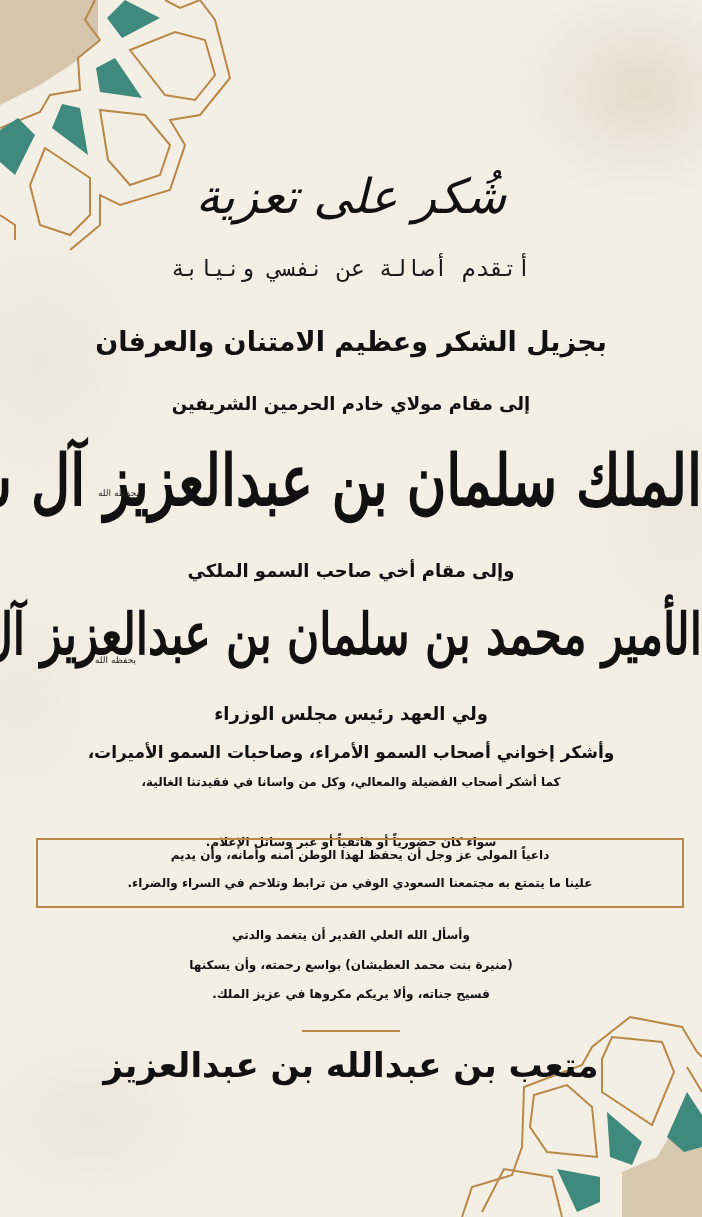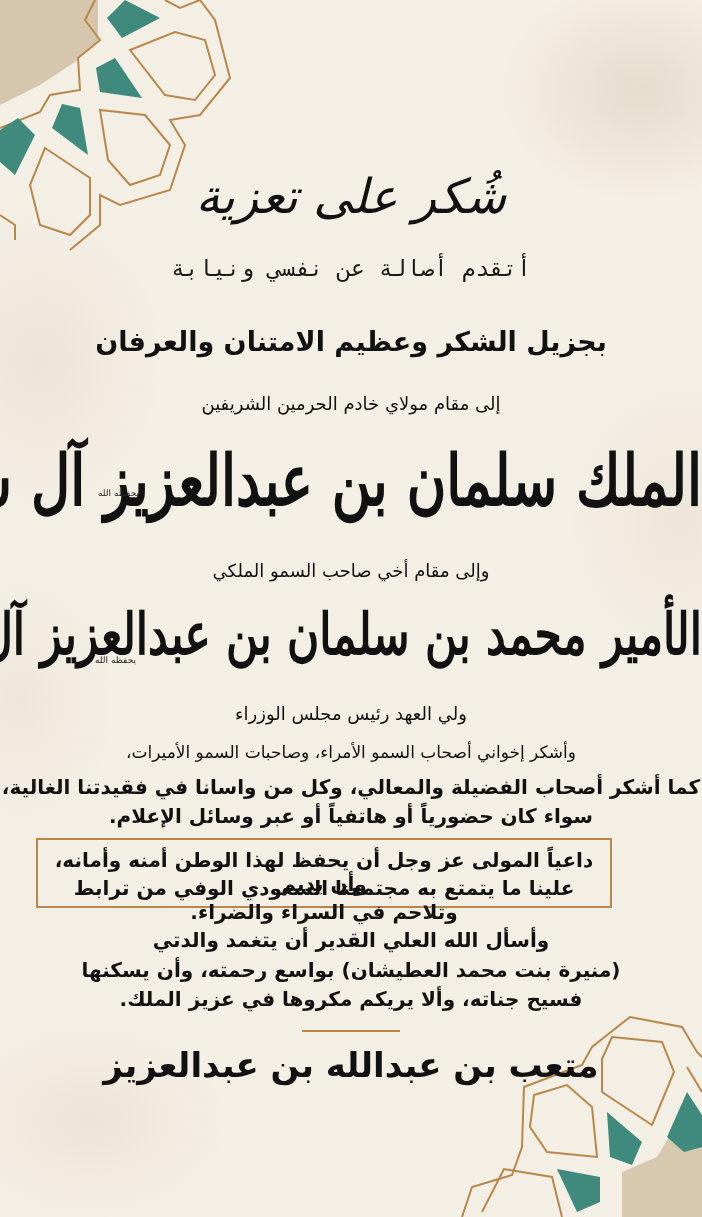--- a/index.html
+++ b/index.html
@@ -27,31 +27,31 @@
     direction:rtl; text-align:center;
   }
   .line { position:absolute; left:0; right:0; white-space:nowrap; }
 
   .title {
     top:168px; font-family:"DejaVu Serif", serif; font-size:48px; font-weight:normal;
     font-style:italic; letter-spacing:1px;
   }
   .light { font-family:Liberation Mono, monospace; font-weight:normal; font-size:23px; color:#1a1a1a; }
   .bold-lg { font-family:"DejaVu Sans", sans-serif; font-weight:bold; font-size:27px; }
-  .bold-md { font-family:"DejaVu Sans", sans-serif; font-weight:normal; font-size:18px; }
-  .bold-sm { font-family:"DejaVu Sans", sans-serif; font-weight:bold; font-size:20px; }
+  .bold-md { font-family:"DejaVu Sans", sans-serif; font-weight:bold; font-size:18px; }
+  .bold-sm { font-family:"DejaVu Sans", sans-serif; font-weight:bold; font-size:12px; }
   .callig {
     font-family:"DejaVu Serif", serif; font-weight:bold; font-size:54px; letter-spacing:-1px;
     transform:scaleY(1.3);
   }
   .honorific {
     position:absolute; font-family:"DejaVu Serif", serif; font-size:9px; color:#222;
   }
   .frame {
-    position:absolute; left:36px; top:838px; width:576px; height:70px;
+    position:absolute; left:36px; top:838px; width:648px; height:70px;
     border:2px solid #b8884a; box-sizing:border-box;
   }
   .frame .fl { position:absolute; left:0; right:0; }
   .divider {
     position:absolute; left:302px; top:1030px; width:98px; height:2px; background:#b8884a;
   }
   .signature { top:1045px; font-weight:bold; font-size:34px; font-family:"DejaVu Sans", sans-serif;text-align:center; }
 </style>
 </head>
 <body>
@@ -108,21 +108,21 @@
 
   <div class="line bold-md" style="top:560px;">وإلى مقام أخي صاحب السمو الملكي</div>
 
   <div class="line callig" style="top:608px; font-size:44px; padding-left:30px;">الأمير محمد بن سلمان بن عبدالعزيز آل سعود</div>
   <div class="honorific" style="left:95px; top:655px;">يحفظه الله</div>
 
   <div class="line bold-md" style="top:703px;">ولي العهد رئيس مجلس الوزراء</div>
 
   <div class="line bold-md" style="top:742px; font-size:17px;">وأشكر إخواني أصحاب السمو الأمراء، وصاحبات السمو الأميرات،</div>
   <div class="line bold-sm" style="top:775px;">كما أشكر أصحاب الفضيلة والمعالي، وكل من واسانا في فقيدتنا الغالية،</div>
-  <div class="line bold-sm" style="top:804px;">سواء كان حضورياً أو هاتفياً أو عبر وسائل الإعلام.</div>
+  <div class="line bold-sm" style="top:835px;">سواء كان حضورياً أو هاتفياً أو عبر وسائل الإعلام.</div>
 
   <div class="frame">
     <div class="fl bold-sm" style="top:8px;">داعياً المولى عز وجل أن يحفظ لهذا الوطن أمنه وأمانه، وأن يديم</div>
     <div class="fl bold-sm" style="top:36px;">علينا ما يتمتع به مجتمعنا السعودي الوفي من ترابط وتلاحم في السراء والضراء.</div>
   </div>
 
   <div class="line bold-sm" style="top:928px;">وأسأل الله العلي القدير أن يتغمد والدتي</div>
   <div class="line bold-sm" style="top:958px;">(منيرة بنت محمد العطيشان) بواسع رحمته، وأن يسكنها</div>
   <div class="line bold-sm" style="top:987px;">فسيح  جناته، وألا يريكم مكروها في عزيز الملك.</div>
 

